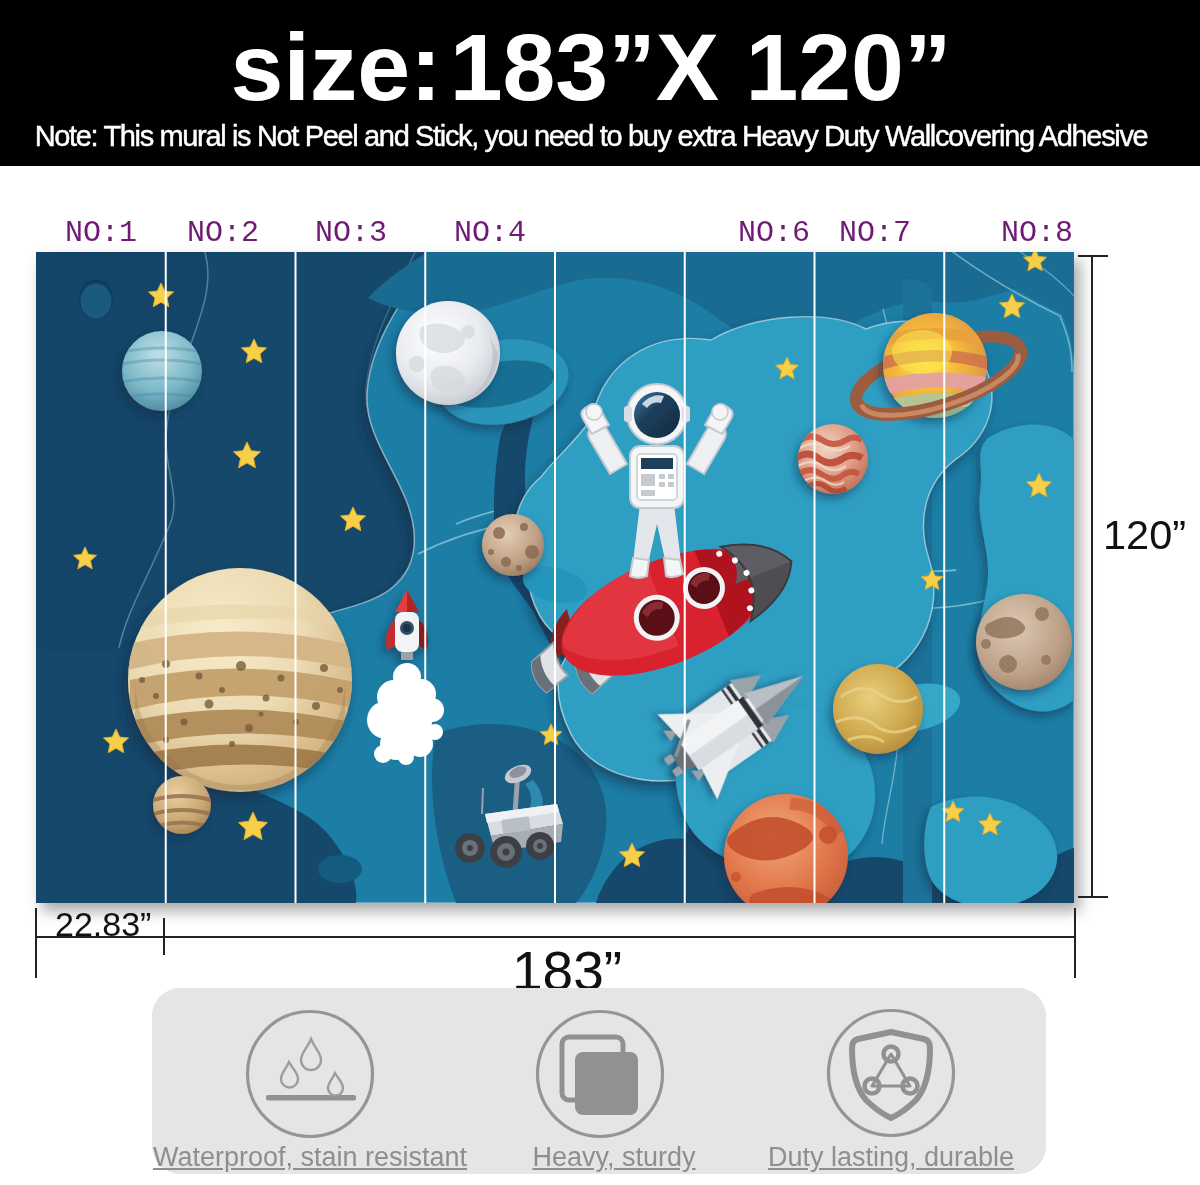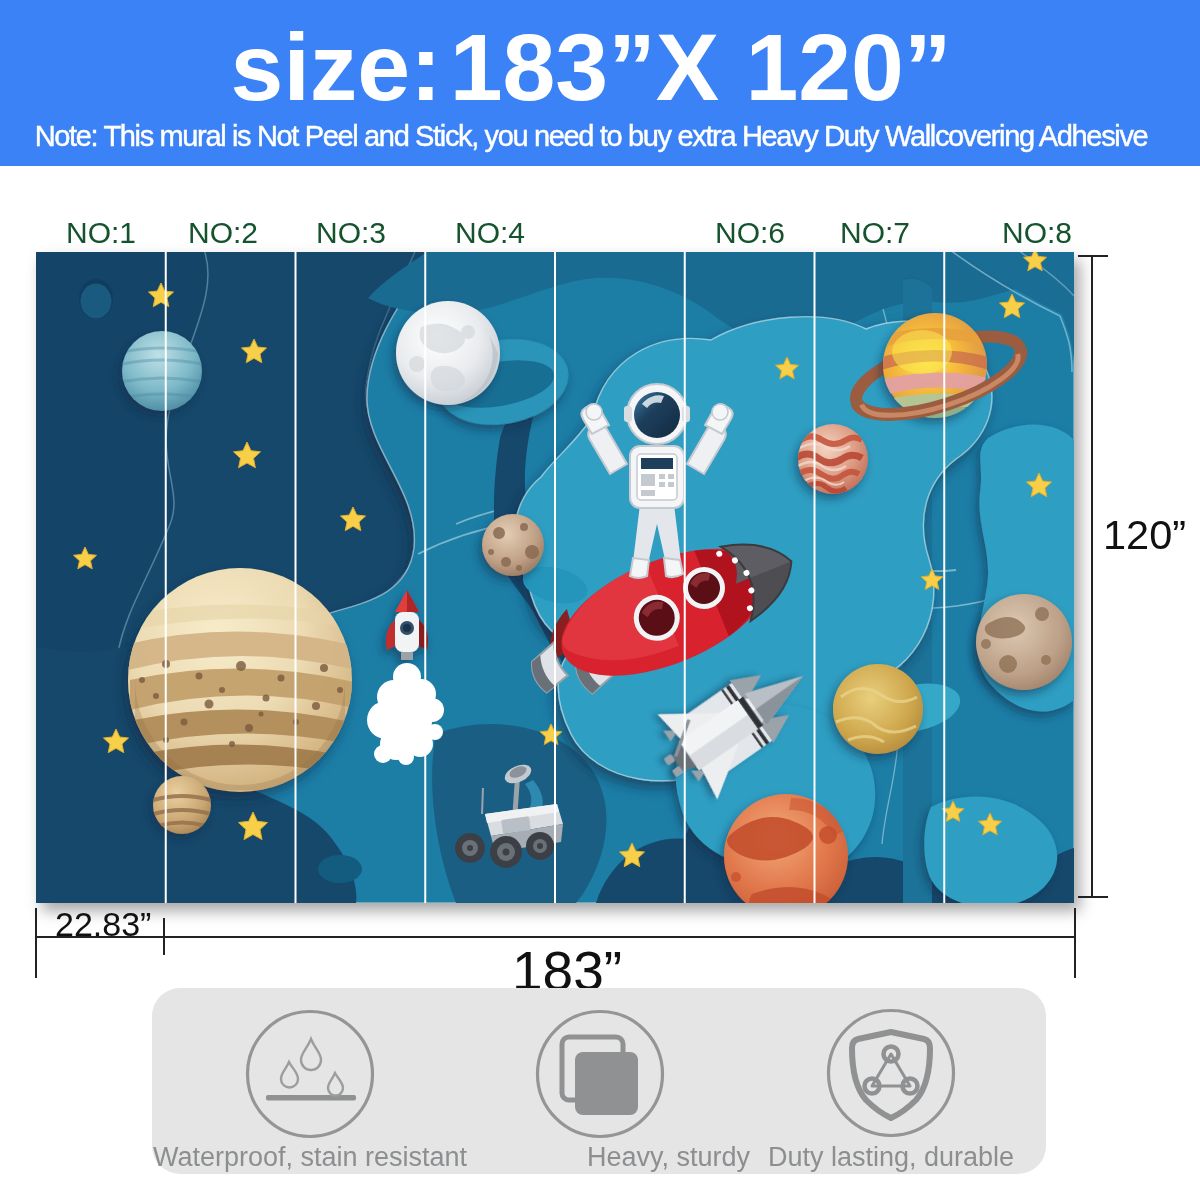--- a/index.html
+++ b/index.html
@@ -1,41 +1,41 @@
 <!DOCTYPE html>
 <html><head>
 <meta charset="utf-8">
 <style>
   html,body{margin:0;padding:0;}
   body{width:1200px;height:1185px;background:#ffffff;font-family:"Liberation Sans",sans-serif;position:relative;overflow:hidden;}
-  .banner{position:absolute;left:0;top:0;width:1200px;height:166px;background:#3b82f6;}
+  .banner{position:absolute;left:0;top:0;width:1200px;height:166px;background:#000000;}
   .size-title{position:absolute;left:-9px;top:13px;width:1200px;text-align:center;color:#ffffff;font-size:95px;font-weight:bold;white-space:nowrap;transform:scaleX(1);transform-origin:50% 0;}
   .note{position:absolute;left:-9px;top:120px;width:1200px;text-align:center;color:#ffffff;font-size:29px;letter-spacing:-1.35px;white-space:nowrap;-webkit-text-stroke:0.45px #ffffff;}
-  .no-label{position:absolute;top:216px;width:130px;text-align:center;color:#14532d;font-size:30px;}
+  .no-label{position:absolute;top:216px;width:130px;text-align:center;color:#701a75;font-size:30px;font-family:Liberation Mono, monospace;}
   .dim{position:absolute;color:#111;white-space:nowrap;}
   .mural-wrap{position:absolute;left:36px;top:252px;width:1038px;height:651px;box-shadow:6px 8px 14px rgba(0,0,0,0.35);}
   .features{position:absolute;left:152px;top:988px;width:894px;height:186px;background:#e5e5e5;border-radius:28px;}
-  .cap{position:absolute;top:1142px;text-align:center;color:#8c8e90;font-size:27px;}
+  .cap{position:absolute;top:1142px;text-align:center;color:#8c8e90;font-size:27px;text-decoration:underline;}
 </style>
 </head>
 <body>
 
 <div class="banner">
 
   <div class="size-title">size: 183”X 120”</div>
 
   <div class="note">Note: This mural is Not Peel and Stick, you need to buy extra Heavy Duty Wallcovering Adhesive</div>
 </div>
 
 <div class="no-label" style="left:36px;">NO:1</div>
 <div class="no-label" style="left:158px;">NO:2</div>
 <div class="no-label" style="left:286px;">NO:3</div>
 <div class="no-label" style="left:425px;text-align:center;">NO:4</div>
 <div class="no-label" style="left:555px;margin-top:34px;">NO:5</div>
-<div class="no-label" style="left:685px;">NO:6</div>
+<div class="no-label" style="left:709px;">NO:6</div>
 <div class="no-label" style="left:810px;">NO:7</div>
 <div class="no-label" style="left:972px;">NO:8</div>
 
 <div class="mural-wrap">
 <svg width="1038" height="651" viewBox="0 0 1038 651" xmlns="http://www.w3.org/2000/svg">
 <defs>
   <filter id="sh" x="-30%" y="-30%" width="160%" height="160%">
     <feDropShadow dx="-4" dy="7" stdDeviation="6" flood-color="#072c44" flood-opacity="0.55"></feDropShadow>
   </filter>
   <filter id="sh2" x="-30%" y="-30%" width="160%" height="160%">
@@ -518,15 +518,15 @@
   <circle cx="65" cy="65" r="62.5" fill="none" stroke="#939596" stroke-width="3.2"></circle>
   <path d="M 65 24 L 98 31 Q 104 32.5 104 40 Q 104 76 90 92 Q 78 104 65 110 Q 52 104 40 92 Q 26 76 26 40 Q 26 32.5 32 31 Z" fill="none" stroke="#8f9192" stroke-width="6" stroke-linejoin="round"></path>
   <path d="M 65 46 L 84 78 L 46 78 Z" fill="none" stroke="#8f9192" stroke-width="3" stroke-linejoin="round"></path>
   <circle cx="65" cy="46" r="7.5" fill="none" stroke="#8f9192" stroke-width="4.5"></circle>
   <circle cx="84" cy="78" r="7.5" fill="none" stroke="#8f9192" stroke-width="4.5"></circle>
   <circle cx="46" cy="78" r="7.5" fill="none" stroke="#8f9192" stroke-width="4.5"></circle>
 </svg>
 
 <div class="cap" style="left:150px;width:320px;">Waterproof, stain resistant</div>
 
-<div class="cap" style="left:450px;width:300px;text-align:right;">Heavy, sturdy</div>
+<div class="cap" style="left:464px;width:300px;">Heavy, sturdy</div>
 
 <div class="cap" style="left:741px;width:300px;">Duty lasting, durable</div>
 
 </body></html>

